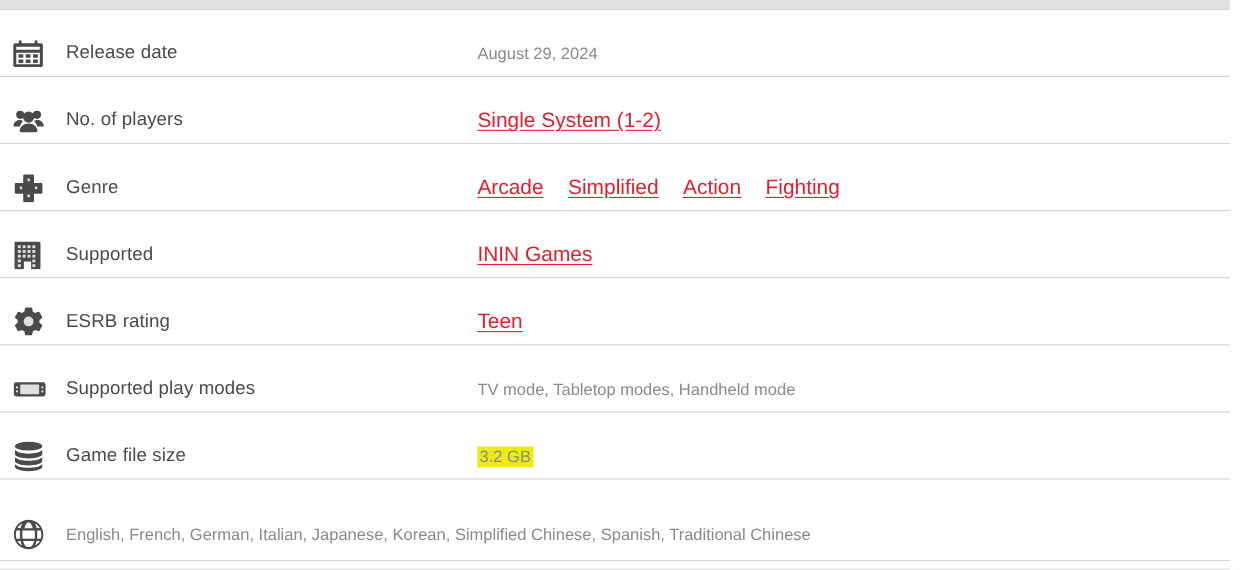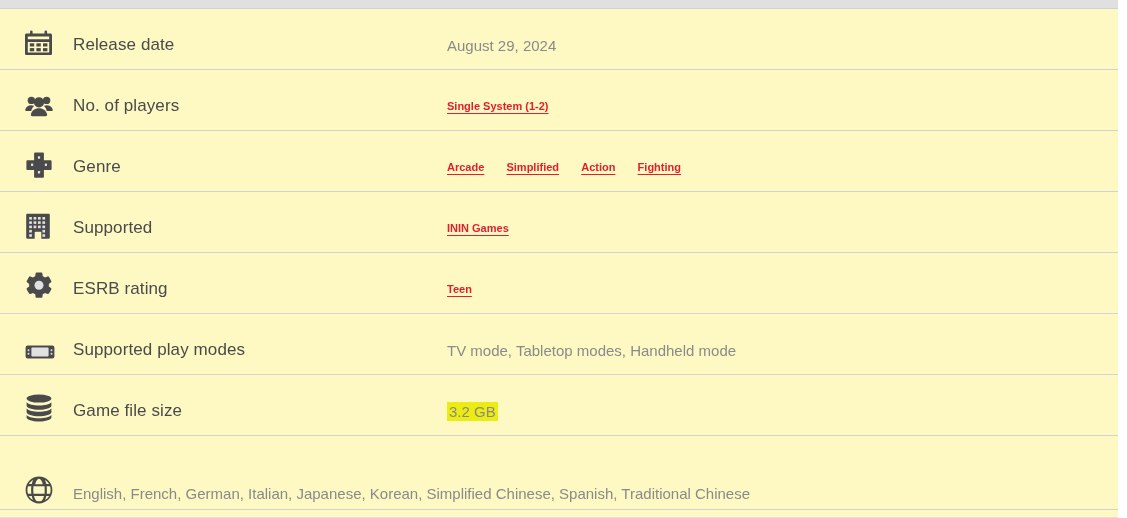--- a/index.html
+++ b/index.html
@@ -17,25 +17,25 @@
   #spec-table {
     position: relative;
     width: 1118px;
     height: 518px;
     background: #e0e0e0;
     box-sizing: border-box;
   }
 
   .spec-row {
     display: flex;
-    align-items: flex-end;
+    align-items: center;
     box-sizing: border-box;
     border-top: 1px solid #d2d2d2;
-    padding: 13px;
-    background: #fef9c3;
+    padding: 0;
+    background: #ffffff;
   }
 
   
   .top-sliver {
     height: 8px;
     background: #e0e0e0;
     box-sizing: border-box;
   }
 
   .cell-icon {
@@ -72,23 +72,22 @@
 
   .row-h61 { height: 61px; }
   .row-h82 { height: 82px; }
 
   .link {
     color: #e02030;
     text-decoration: underline;
     text-decoration-color: #e02030;
     text-underline-offset: 3px;
     cursor: pointer;
-    font-size: 11px;
+    font-size: 19px;
     display: inline-block;
-    font-weight: bold;
   }
   .link + .link { margin-left: 18px; }
 
   .hl {
     background: #ecec13;
     color: #8a8a8a;
     padding: 1px 2px;
     margin-top: 48px;
   }
 

